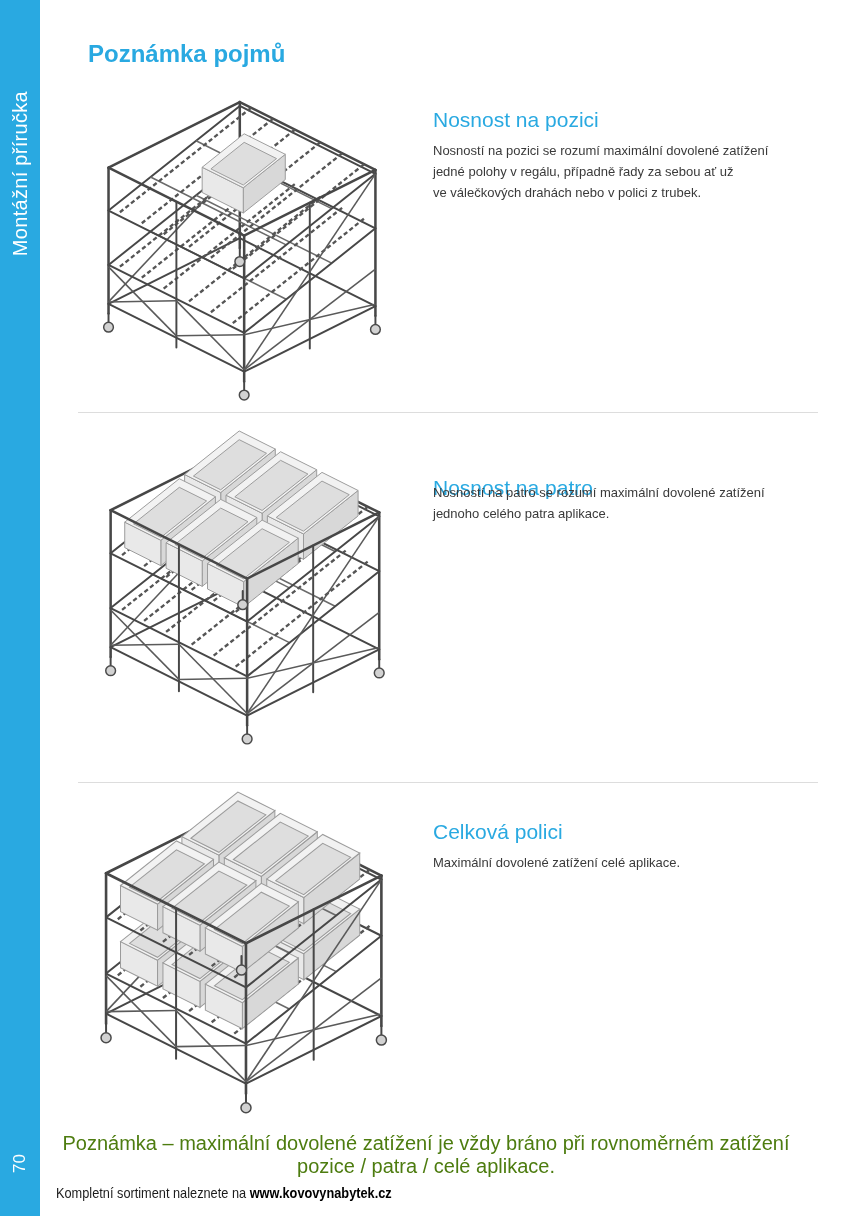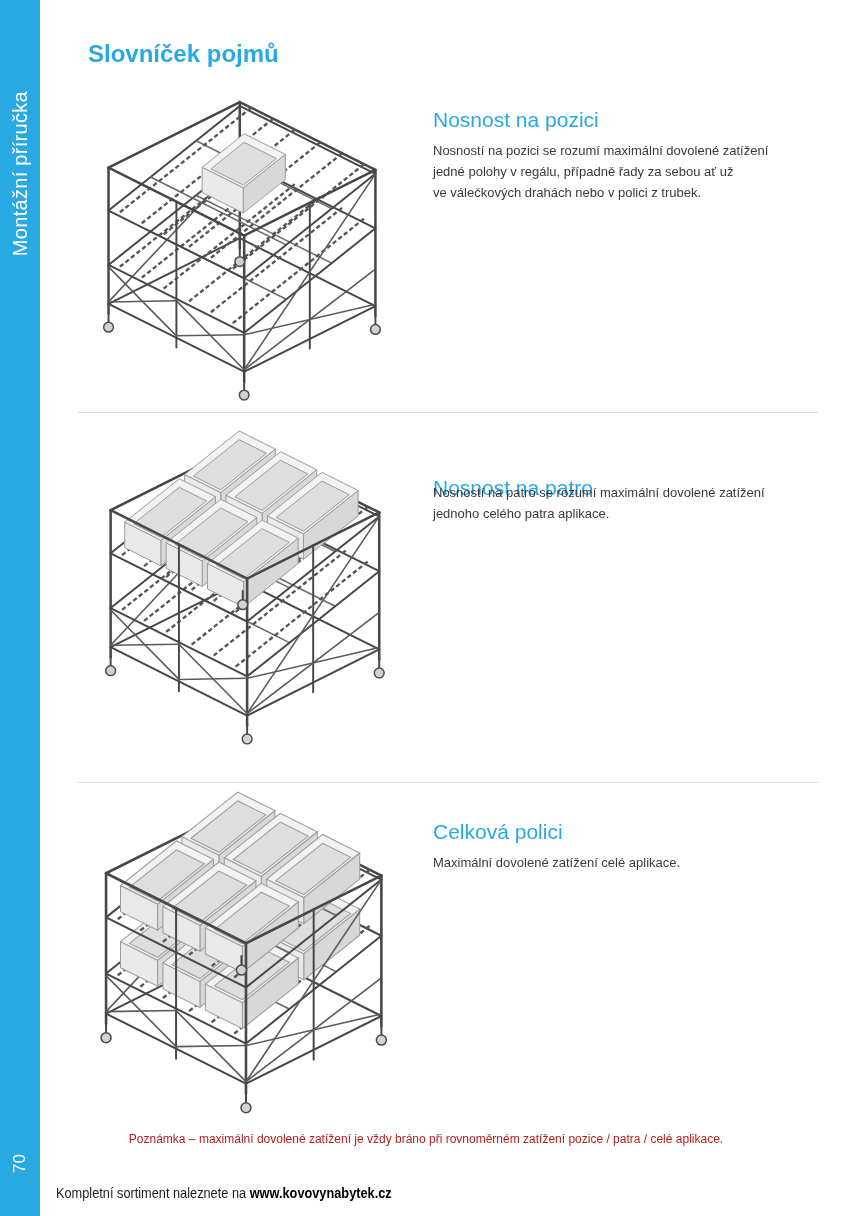--- a/index.html
+++ b/index.html
@@ -26,21 +26,21 @@
   .sec-head{position:absolute;left:433px;font-size:21px;font-weight:400;color:#29a9e1}
   .sec-body{position:absolute;left:433px;font-size:13px;line-height:21px;color:#3a3a3a;white-space:pre-line}
   .h-1{top:108px}.b-1{top:140px}
   .h-2{top:476px}.b-2{top:482px}
   .h-3{top:820px}.b-3{top:852px}
 
   .divider{position:absolute;left:78px;width:740px;height:0;border-top:1px solid #ddd}
   .div-1{top:412px}.div-2{top:782px}
 
   .note{position:absolute;left:40px;top:1132px;width:772px;text-align:center;
-        font-size:12px;color:#b91c1c}
+        font-size:20px;color:#4d7c0f}
 
   .footer{position:absolute;left:56px;top:1185px;font-size:14.5px;color:#1c1c1c;
           transform:scaleX(.88);transform-origin:0 50%;white-space:nowrap}
   .footer .url{font-weight:700;color:#000}
 
   
   .fr{stroke:#474747;stroke-width:2.6;fill:none;stroke-linecap:round}
   .fr2{stroke:#474747;stroke-width:2;fill:none;stroke-linecap:round}
   .fr3{stroke:#5a5a5a;stroke-width:1.6;fill:none}
   .trk{stroke:#555;stroke-width:2.4;fill:none;stroke-dasharray:4.5 2.8}
@@ -52,21 +52,21 @@
 <body>
 
 <div class="sidebar"></div>
 <div class="vblock side-label">
   <span class="vtext">Montážní příručka</span>
 </div>
 <div class="vblock side-page">
   <span class="vtext">70</span>
 </div>
 
-<div class="page-title">Slovníček pojmů</div>
+<div class="page-title">Poznámka pojmů</div>
 
 <div class="ill ill-1">
     <svg viewBox="0 0 335 325" preserveAspectRatio="xMidYMid meet">
       <path class="fr" d="M157.0,164.5L157.0,14.5"></path>
       <path class="fr" d="M22.0,232.0L22.0,82.0"></path>
       <path class="fr" d="M22.0,82.0L157.0,14.5"></path>
       <path class="fr" d="M157.0,14.5L296.5,84.3"></path>
       <path class="fr2" d="M22.0,222.0L157.0,154.5"></path>
       <path class="fr2" d="M157.0,154.5L296.5,224.3"></path>
       <path class="fr2" d="M22.0,182.0L157.0,74.5"></path>

